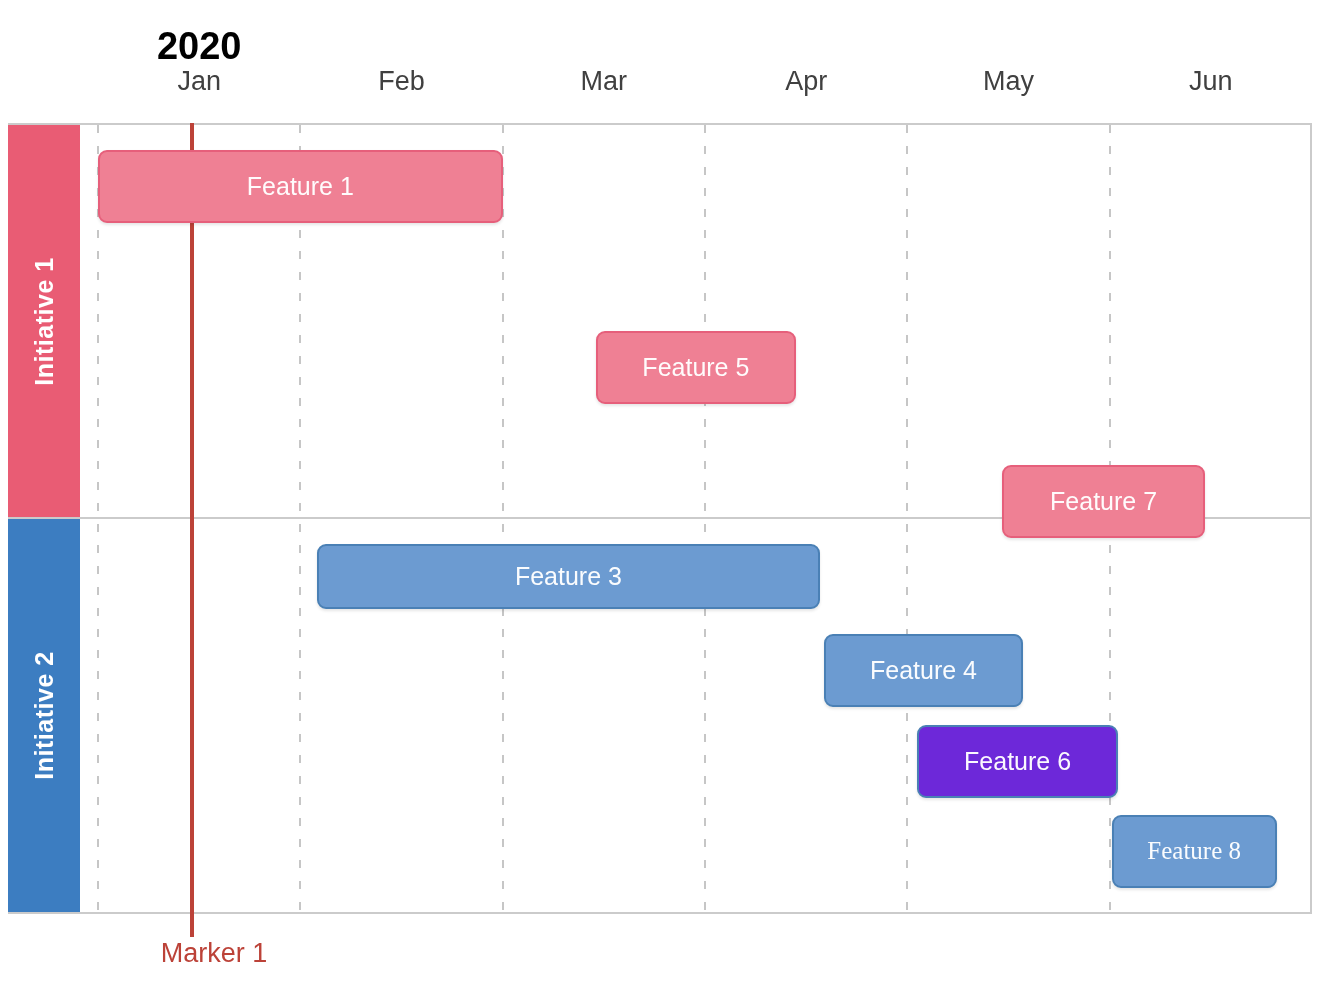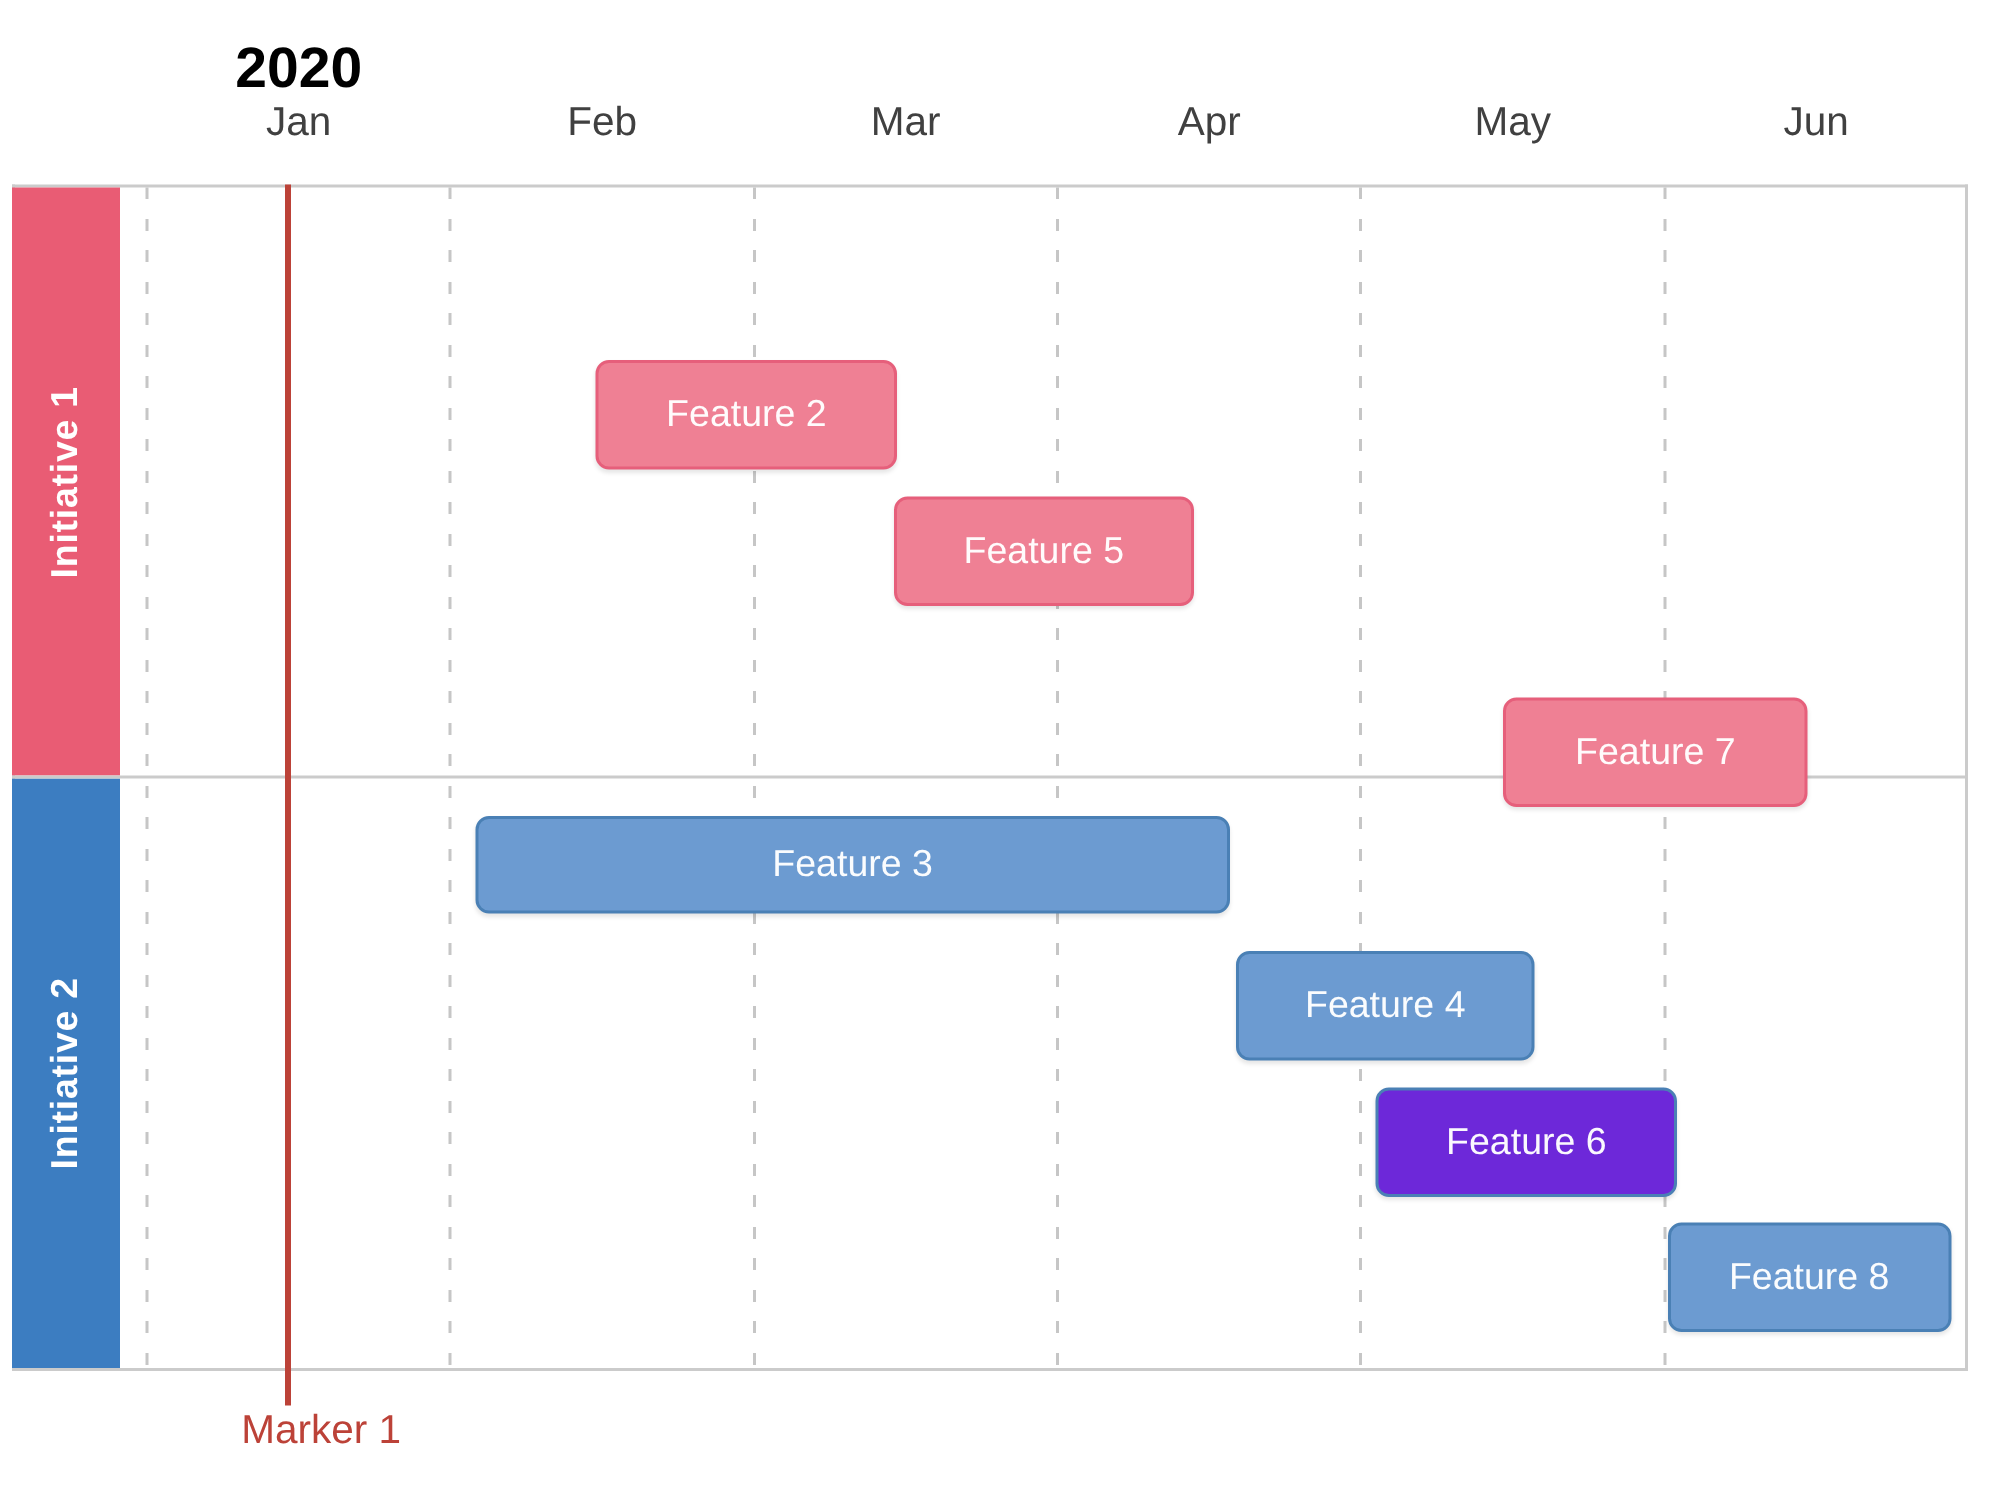--- a/index.html
+++ b/index.html
@@ -67,40 +67,40 @@
       <div class="lane-divider" style="top: 394px;"></div>
       <div class="gridline" style="left: 89px;"></div>
       <div class="gridline" style="left: 291.33px;"></div>
       <div class="gridline" style="left: 493.66px;"></div>
       <div class="gridline" style="left: 695.99px;"></div>
       <div class="gridline" style="left: 898.32px;"></div>
       <div class="gridline" style="left: 1100.65px;"></div>
       <div class="band" style="top: 2px; height: 392px; background: rgb(233, 92, 116);">
         <span class="band-label">Initiative 1</span>
       </div>
-      <div class="task-bar" style="left: 389.448px; width: 200.307px; top: 117.33px; height: 73px; background: rgb(239, 128, 148); border-color: rgb(230, 95, 123);">
-        <span class="task-bar-label">Feature 2</span>
+      <div class="task-bar" style="left: 90px; width: 404.66px; top: 27px; height: 73px; background: rgb(239, 128, 148); border-color: rgb(230, 95, 123);">
+        <span class="task-bar-label">Feature 1</span>
       </div>
       <div class="task-bar" style="left: 587.732px; width: 200.307px; top: 207.66px; height: 73px; background: rgb(239, 128, 148); border-color: rgb(230, 95, 123);">
         <span class="task-bar-label">Feature 5</span>
       </div>
       <div class="task-bar" style="left: 994.415px; width: 202.33px; top: 297.99px; height: 73px; background: rgb(239, 128, 148); border-color: rgb(230, 95, 123); margin-top: 44px;">
         <span class="task-bar-label">Feature 7</span>
       </div>
       <div class="band" style="top: 396px; height: 393px; background: rgb(60, 125, 193);">
         <span class="band-label">Initiative 2</span>
       </div>
       <div class="task-bar" style="left: 308.516px; width: 503.802px; top: 421px; height: 65px; background: rgb(108, 155, 209); border-color: rgb(74, 128, 181);">
         <span class="task-bar-label">Feature 3</span>
       </div>
       <div class="task-bar" style="left: 816.365px; width: 198.283px; top: 511.33px; height: 73px; background: rgb(108, 155, 209); border-color: rgb(74, 128, 181);">
         <span class="task-bar-label">Feature 4</span>
       </div>
       <div class="task-bar" style="left: 909.437px; width: 200.307px; top: 601.66px; height: 73px; background: #6d28d9; border-color: rgb(74, 128, 181);">
         <span class="task-bar-label">Feature 6</span>
       </div>
-      <div class="task-bar" style="left: 1103.67px; width: 189px; top: 691.99px; height: 73px; background: rgb(108, 155, 209); border-color: rgb(74, 128, 181);">
+      <div class="task-bar" style="left: 1103.67px; width: 165px; top: 691.99px; height: 73px; background: rgb(108, 155, 209); border-color: rgb(74, 128, 181); font-family: Liberation Serif, serif;">
         <span class="task-bar-label">Feature 8</span>
       </div>
     </div>
   <div class="marker-line" id="marker-line" style="left: 190.083px; background: rgb(188, 66, 56);"></div>
   <div class="marker-label" id="marker-label" style="left: 192.083px; color: rgb(188, 66, 56); margin-left: 22px;">Marker 1</div>
 </div>
 
 </body></html>

